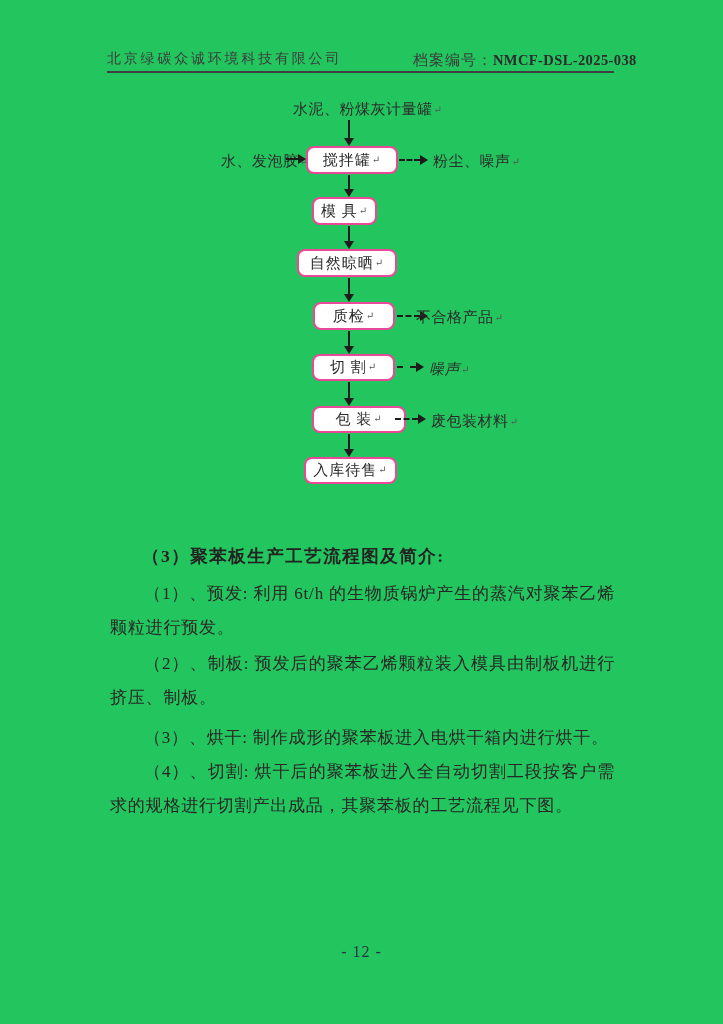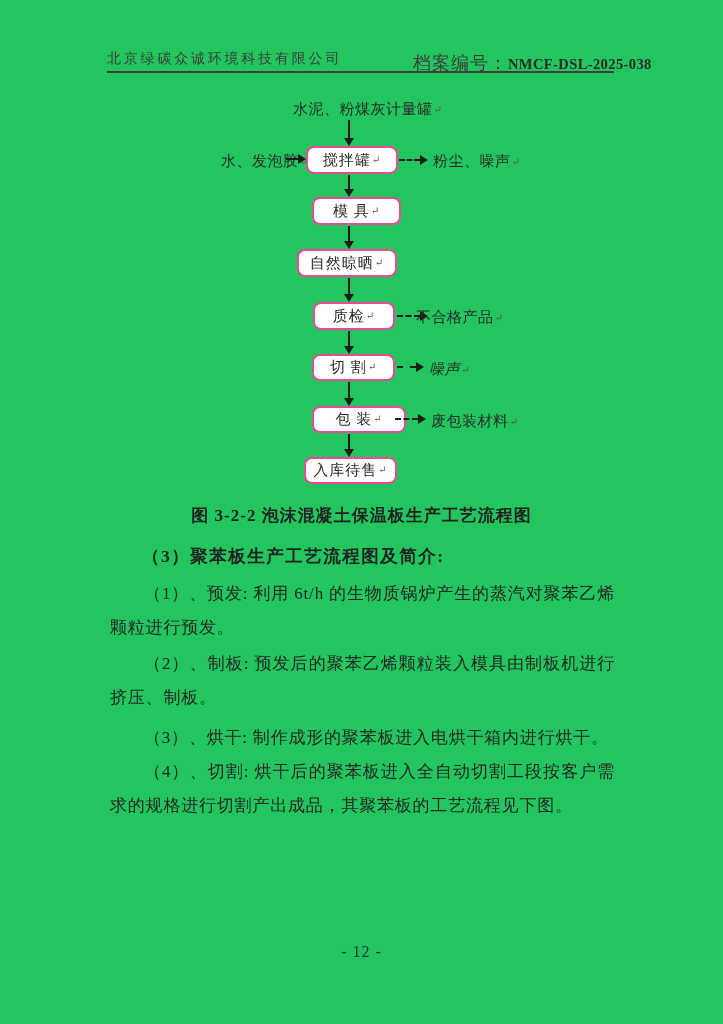--- a/index.html
+++ b/index.html
@@ -16,21 +16,21 @@
   .hdr-company{
     position:absolute;left:107px;top:50px;
     font-size:14px;letter-spacing:2.8px;color:#3c3c3c;
     white-space:nowrap;
   }
   .hdr-right{
     position:absolute;top:51px;left:413px;width:200px;
     display:flex;justify-content:space-between;align-items:baseline;
     white-space:nowrap;
   }
-  .hdr-archive-label{font-size:18px;letter-spacing:1px;color:#3c3c3c;}
+  .hdr-archive-label{font-size:15px;letter-spacing:1px;color:#3c3c3c;}
   .hdr-archive-number{font-size:14.5px;font-weight:600;color:#2b2b2b;letter-spacing:.4px;}
   .hdr-rule{
     position:absolute;left:107px;top:71px;width:507px;height:1.5px;
     background:#3f3f3f;
   }
   
   .fc-label{
     position:absolute;font-size:15px;color:#2b2b2b;
     letter-spacing:.5px;white-space:nowrap;
     font-family:"Liberation Serif","DejaVu Serif",serif;
@@ -114,21 +114,21 @@
   <div class="vhead" style="top:449px;"></div>
 
   <div class="fc-label" style="left:221px;top:152px;"><span>水、发泡胶</span><span class="pmark">↵</span></div>
   <div class="hline-solid" style="left:286px;top:158px;width:12px;"></div>
   <div class="rhead" style="left:298px;top:154px;"></div>
 
   <div class="fc-box" style="left:306px;top:146px;width:92px;height:28px;">
       <span>搅拌罐</span>
       <span class="pmark">↵</span>
     </div>
-  <div class="fc-box" style="left:312px;top:197px;width:89px;height:28px;">
+  <div class="fc-box" style="left:312px;top:197px;width:65px;height:28px;">
       <span>模 具</span>
       <span class="pmark">↵</span>
     </div>
   <div class="fc-box" style="left:297px;top:249px;width:100px;height:28px;">
       <span>自然晾晒</span>
       <span class="pmark">↵</span>
     </div>
   <div class="fc-box" style="left:313px;top:302px;width:82px;height:28px;">
       <span>质检</span>
       <span class="pmark">↵</span>
@@ -155,21 +155,20 @@
   <div class="fc-label" style="left:416px;top:308px;"><span>不合格产品</span><span class="pmark">↵</span></div>
 
   <div class="hline-dashed" style="left:397px;top:366px;width:19px;"></div>
   <div class="rhead" style="left:416px;top:362px;"></div>
   <div class="fc-label" style="left:429px;top:360px;font-style:italic;"><span>噪声</span><span class="pmark">↵</span></div>
 
   <div class="hline-dashed" style="left:395px;top:418px;width:23px;"></div>
   <div class="rhead" style="left:418px;top:414px;"></div>
   <div class="fc-label" style="left:431px;top:412px;"><span>废包装材料</span><span class="pmark">↵</span></div>
 
-  <div class="caption">图 3-2-2 泡沫混凝土保温板生产工艺流程图</div>
   <div class="sec-heading">（3）聚苯板生产工艺流程图及简介:</div>
 
   <p class="body-p" id="p1">（1）、预发: 利用 6t/h 的生物质锅炉产生的蒸汽对聚苯乙烯颗粒进行预发。</p>
   <p class="body-p" id="p2">（2）、制板: 预发后的聚苯乙烯颗粒装入模具由制板机进行挤压、制板。</p>
   <p class="body-p" id="p3">（3）、烘干: 制作成形的聚苯板进入电烘干箱内进行烘干。</p>
   <p class="body-p" id="p4">（4）、切割: 烘干后的聚苯板进入全自动切割工段按客户需求的规格进行切割产出成品，其聚苯板的工艺流程见下图。</p>
 
   <div class="footer-page">- 12 -</div>
 
 </div>

